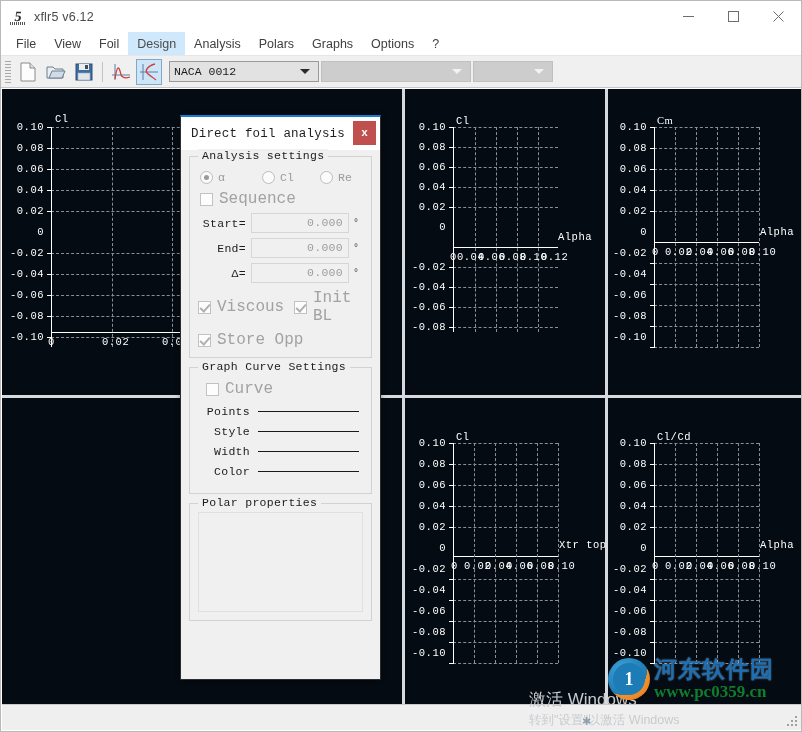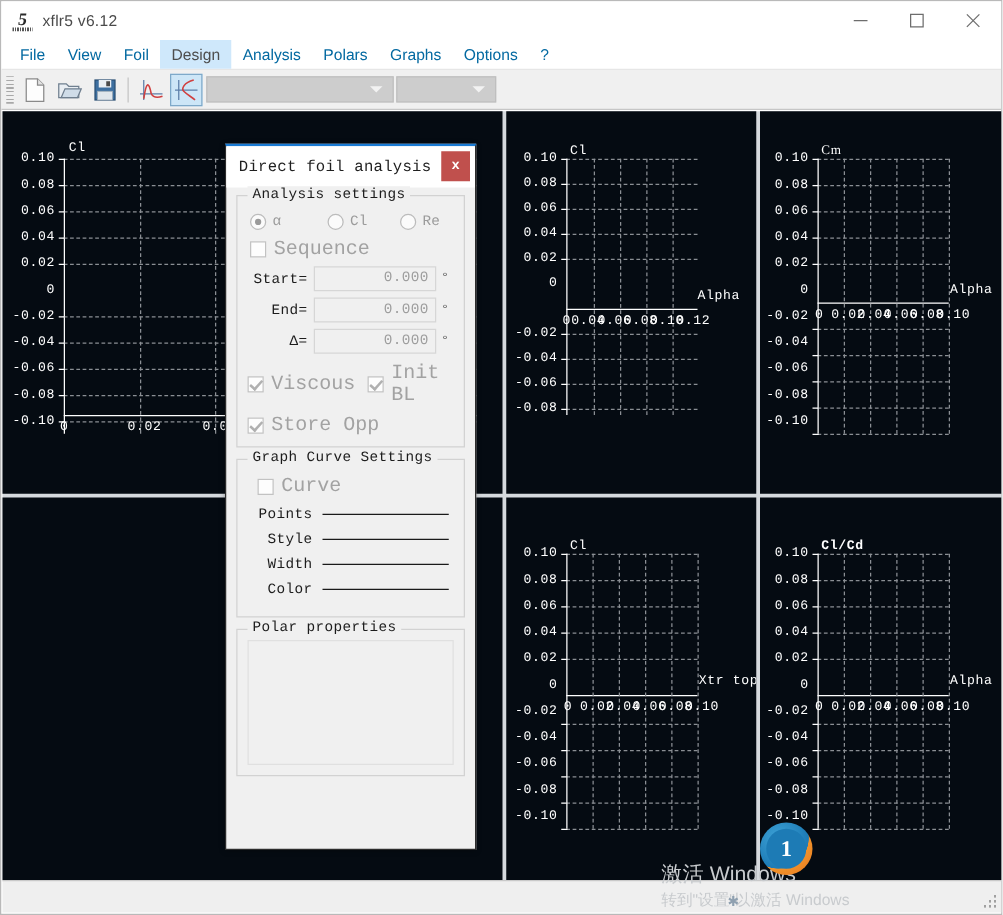--- a/index.html
+++ b/index.html
@@ -69,21 +69,21 @@
     background: #ffffff;
     display: flex;
     align-items: stretch;
     padding-left: 6px;
     border-bottom: 1px solid #e6e6e6;
   }
   .menu-item {
     padding: 0 9px;
     display: flex; align-items: center;
     font-size: 12.5px;
-    color: #0369a1;
+    color: #404040;
     white-space: nowrap;
   }
   .menu-item.active {
     background: #cfe8fb;
     color: #4d4d4d;
   }
 
   
   .toolbar {
     height: 32px;
@@ -493,20 +493,24 @@
     </div>
 
     <div class="tbtn sel">
       <svg width="20" height="20" viewBox="0 0 20 20">
         <line x1="4" y1="2" x2="4" y2="18" stroke="#5c7ea8" stroke-width="1"></line>
         <line x1="1" y1="10" x2="19" y2="10" stroke="#5c7ea8" stroke-width="1"></line>
         <path d="M16 2 C8 4, 6 9, 8 11 C11 14, 15 16, 17 18" fill="none" stroke="#d04040" stroke-width="1.3"></path>
       </svg>
     </div>
 
+    <div class="combo" style="width:150px;">
+      <span class="ctext">NACA 0012</span>
+      <span class="carrow"></span>
+    </div>
 
     <div class="combo empty" style="width:150px; margin-left:2px;">
       <span class="ctext"></span>
       <span class="carrow"></span>
     </div>
 
     <div class="combo empty" style="width:80px; margin-left:2px;">
       <span class="ctext"></span>
       <span class="carrow"></span>
     </div>
@@ -761,21 +765,21 @@
         <div class="ylab" style="left:0; top:186px; width:39px;">-0.04</div>
         <div class="ylab" style="left:0; top:207px; width:39px;">-0.06</div>
         <div class="ylab" style="left:0; top:228px; width:39px;">-0.08</div>
         <div class="ylab" style="left:0; top:249px; width:39px;">-0.10</div>
         <div class="xlab" style="left:44px; top:162px;">0</div>
         <div class="xlab" style="left:57px; top:162px;">0.02</div>
         <div class="xlab" style="left:78px; top:162px;">0.04</div>
         <div class="xlab" style="left:99px; top:162px;">0.06</div>
         <div class="xlab" style="left:120px; top:162px;">0.08</div>
         <div class="xlab" style="left:141px; top:162px;">0.10</div>
-        <div class="axis-title" style="left:49px; top:33px;font-weight:bold;">Cl/Cd</div>
+        <div class="axis-title" style="left:49px; top:33px;">Cl/Cd</div>
         <div class="axis-title" style="left:152px; top:141px;">Alpha</div>
       </div>
     </div>
   </div>
 
   <div class="statusbar">
     <div class="status-grip"></div>
   </div>
 
   <div class="dialog">
@@ -881,15 +885,19 @@
     <div class="l1">激活 Windows</div>
     <div class="l2">转到"设置"以激活 Windows</div>
   </div>
 
   <div class="cursor-mark">✱</div>
 
   <div class="wm-logo">
     <div class="wm-badge">
       <div class="inner">1</div>
     </div>
+    <div class="wm-texts">
+      <div class="wm-cn">河东软件园</div>
+      <div class="wm-url">www.pc0359.cn</div>
+    </div>
   </div>
 
 </div>
 
 </body></html>

